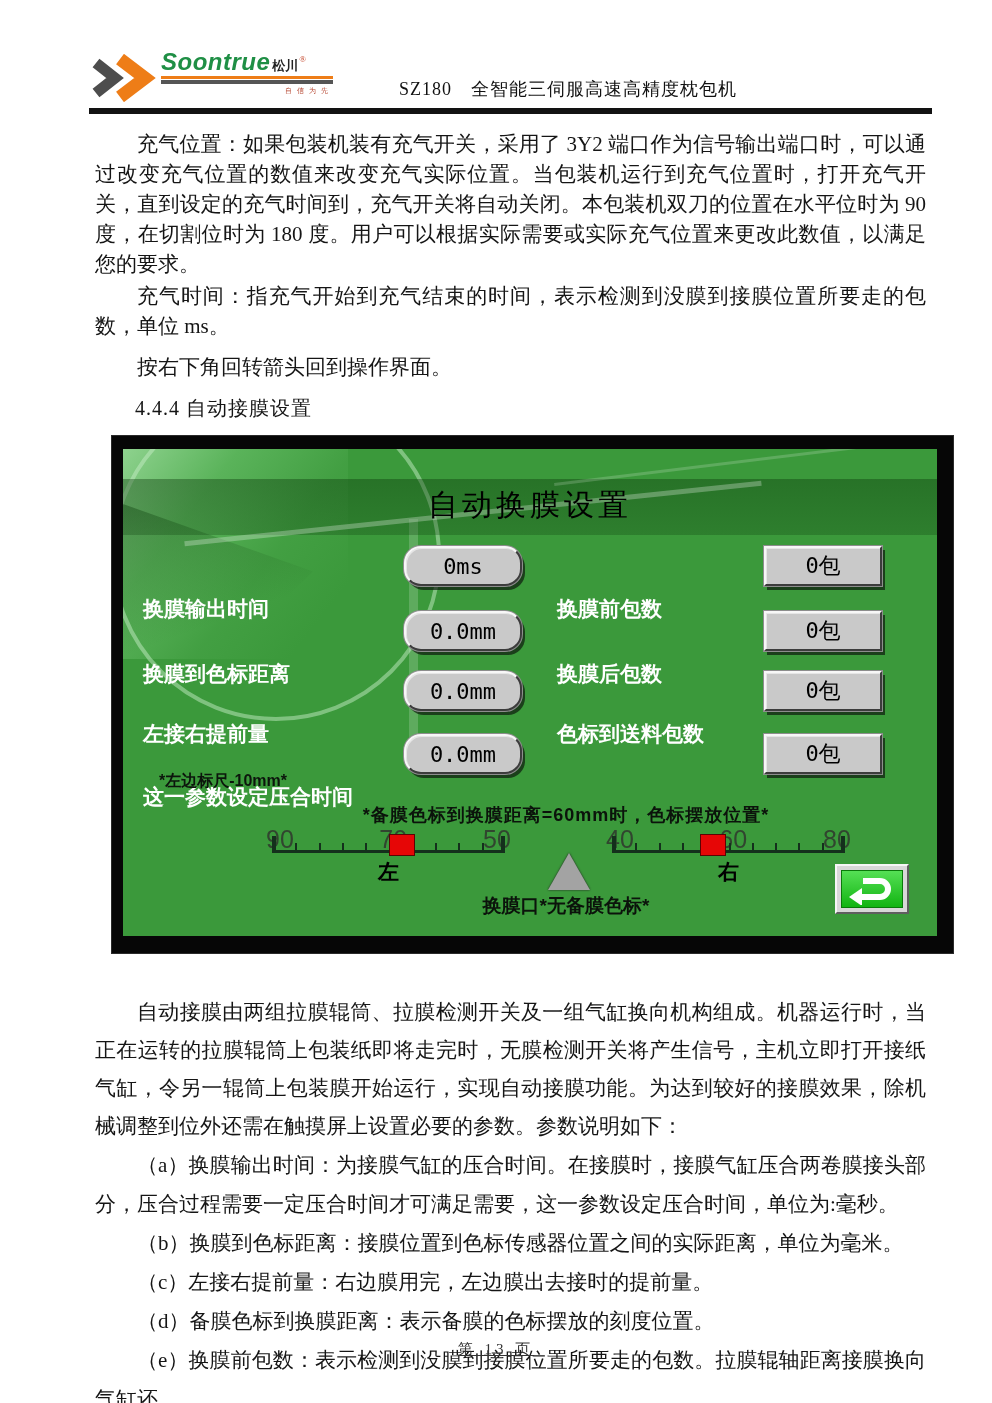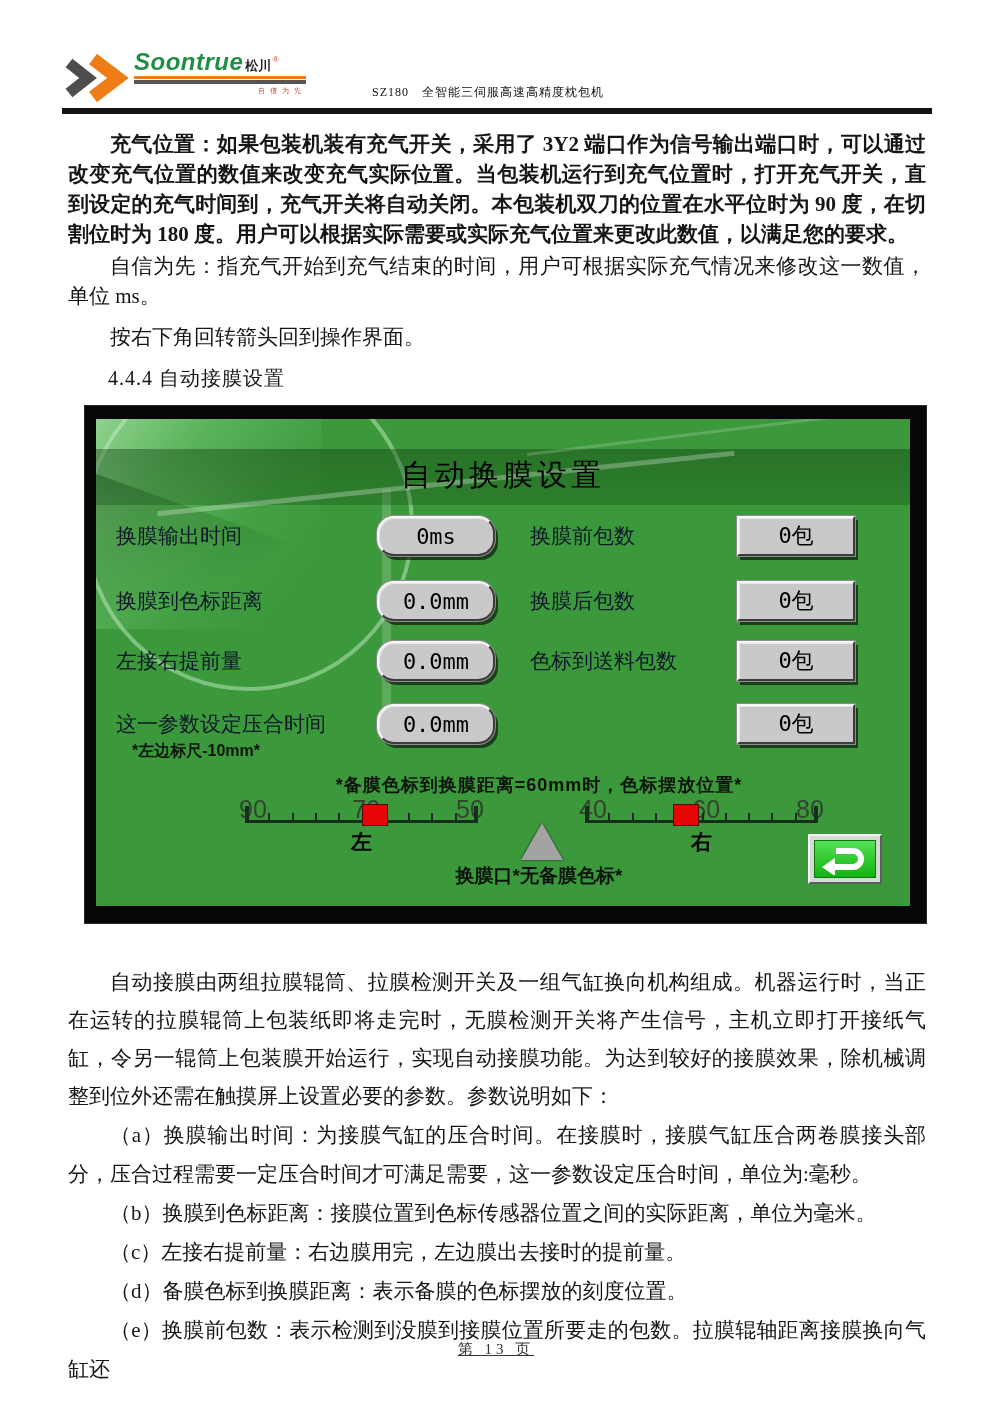--- a/index.html
+++ b/index.html
@@ -1,42 +1,42 @@
 <!DOCTYPE html>
 <html><head>
 <meta charset="utf-8">
 <style>
   * { margin:0; padding:0; box-sizing:border-box; }
   html,body { background:#ffffff; }
   .page {
     position:relative; width:992px; height:1403px; margin:0 auto;
     background:#ffffff; overflow:hidden;
-    font-family:"Liberation Serif","DejaVu Serif",serif; color:#151515;
+    font-family:"Liberation Serif","DejaVu Serif",serif; color:#151515;padding-left:27px;
   }
   
   .header { position:relative; margin:50px 60px 0 62px; height:64px;
             border-bottom:6px solid #121212; }
   .logo { position:absolute; left:2px; top:0; display:flex; align-items:flex-start; gap:4px; }
   .chevrons { width:66px; height:48px; margin-top:4px; }
   .logo-text { display:flex; flex-direction:column; }
   .brand-row { display:flex; align-items:baseline; line-height:1; }
   .brand { font-family:"Liberation Sans","DejaVu Sans",sans-serif; font-weight:bold;
            font-style:italic; font-size:24px; color:#1f8f45; letter-spacing:0.5px; }
   .brand-cn { font-family:"Liberation Sans",sans-serif; font-weight:bold; font-size:13px; color:#222; margin-left:2px; }
   .reg { font-size:9px; color:#c03a1d; vertical-align:top; margin-left:1px; position:relative; top:-8px; }
   .swoosh { width:172px; margin-top:2px; }
   .bar-orange { height:3px; background:linear-gradient(90deg,#f08built 0,#ee7d17 0,#ee7d17 100%); background:#ee7d17; }
   .bar-gray { height:4px; background:#555; margin-top:1px; }
   .slogan { font-family:"Liberation Sans",sans-serif; font-size:7px; color:#b5452f;
             letter-spacing:5px; text-align:right; width:172px; margin-top:2px; }
-  .doc-title { position:absolute; left:310px; bottom:7px; font-size:12px; color:#111; letter-spacing:1px; }
+  .doc-title { position:absolute; left:310px; bottom:7px; font-size:18px; color:#111; letter-spacing:1px; }
   
   .content { margin:0 66px 0 68px; }
   .para { font-size:21px; line-height:30px; text-align:justify; text-indent:2em; }
-  .p1 { margin-top:15px;font-weight:bold; }
+  .p1 { margin-top:15px; }
   .p2 { margin-top:2px; }
   .p3 { margin-top:11px; }
   .sec-head { margin-top:13px; font-size:20px; text-indent:2em; letter-spacing:1px; }
   .lower { font-size:21px; line-height:38px; text-align:justify; text-indent:2em; }
   .p4 { margin-top:40px; }
   .item { font-size:21px; line-height:39px; text-align:justify; text-indent:2em; }
   .items { margin-top:1px; }
   .footer { position:absolute; top:1340px; left:0; width:100%; text-align:center;
             font-size:15px; color:#333; letter-spacing:4px;text-decoration:underline; }
   
@@ -55,22 +55,22 @@
   .deco-vline { position:absolute; left:286px; top:70px; width:9px; height:250px;
       background:rgba(255,255,255,.18); }
   .deco-diag1 { position:absolute; left:60px; top:62px; width:580px; height:5px;
       background:rgba(255,255,255,.28); transform:rotate(-6deg); }
   .deco-diag2 { position:absolute; left:430px; top:14px; width:330px; height:3px;
       background:rgba(255,255,255,.18); transform:rotate(-7deg); }
   .title-band { position:absolute; left:0; top:30px; width:100%; height:56px;
       background:linear-gradient(180deg,rgba(8,52,8,.38),rgba(8,52,8,.26)); }
   .hmi-title { position:absolute; left:0; top:36px; width:100%; text-align:center;
       font-size:30px; color:#000000; letter-spacing:4px; }
-  .hmi-label { position:absolute; font-size:21px; font-weight:400; color:#0f172a;
-      height:40px; line-height:40px; white-space:nowrap; }
+  .hmi-label { position:absolute; font-size:21px; font-weight:700; color:#ffffff;
+      height:40px; line-height:40px; white-space:nowrap;margin-top:43px; }
   .hbtn { position:absolute; width:118px; height:40px; background:#c9c9c9;
       border:2px solid; border-color:#f7f7f7 #3c3c3c #3c3c3c #f7f7f7;
       box-shadow:0 0 0 1px #8d8d8d, 3px 4px 0 rgba(8,8,8,.62), inset 1px 1px 0 #e6e6e6;
       display:flex; align-items:center; justify-content:center;
       font-family:"DejaVu Sans Mono","Liberation Mono",monospace; font-size:22px; color:#000; cursor:pointer; }
   .row0 { top:97px; } .row1 { top:162px; } .row2 { top:222px; } .row3 { top:285px; }
   .lbl-left { left:20px; } .lbl-right { left:434px; }
   .btn-left { left:281px;border-radius:17px; } .btn-right { left:641px; }
   .hint-small { position:absolute; left:36px; top:322px; font-size:16px; font-weight:600; color:#0c150c; }
   .placement-note { position:absolute; left:0; top:354px; width:100%; padding-left:72px;
@@ -122,21 +122,21 @@
           <div class="bar-gray"></div>
         </div>
         <div class="slogan">自信为先</div>
       </div>
     </div>
     <div class="doc-title">SZ180　全智能三伺服高速高精度枕包机</div>
   </div>
 
   <div class="content">
     <p class="para p1">充气位置：如果包装机装有充气开关，采用了 3Y2 端口作为信号输出端口时，可以通过改变充气位置的数值来改变充气实际位置。当包装机运行到充气位置时，打开充气开关，直到设定的充气时间到，充气开关将自动关闭。本包装机双刀的位置在水平位时为 90 度，在切割位时为 180 度。用户可以根据实际需要或实际充气位置来更改此数值，以满足您的要求。</p>
-    <p class="para p2">自信为先：指充气开始到充气结束的时间，用户可根据实际充气情况来修改这一数值，单位 ms。</p>
+    <p class="para p2">充气时间：指充气开始到充气结束的时间，表示检测到没膜到接膜位置所要走的包数，单位 ms。</p>
     <p class="para p3">按右下角回转箭头回到操作界面。</p>
     <p class="sec-head">4.4.4  自动接膜设置</p>
 
     <div class="hmi-frame">
       <div class="hmi-screen">
         <div class="deco-photo"></div>
         <div class="deco-wedge"></div>
         <div class="deco-circle"></div>
         <div class="deco-vline"></div>
         <div class="title-band"></div>

